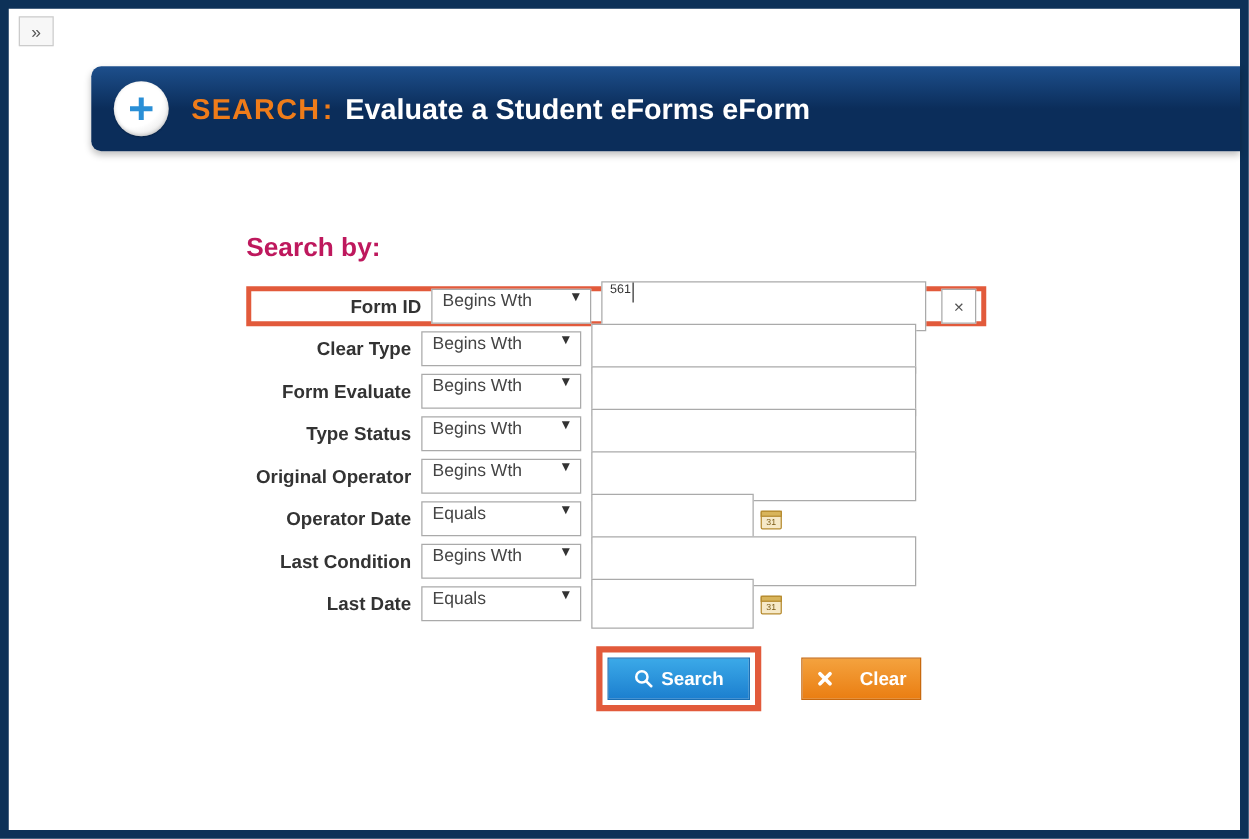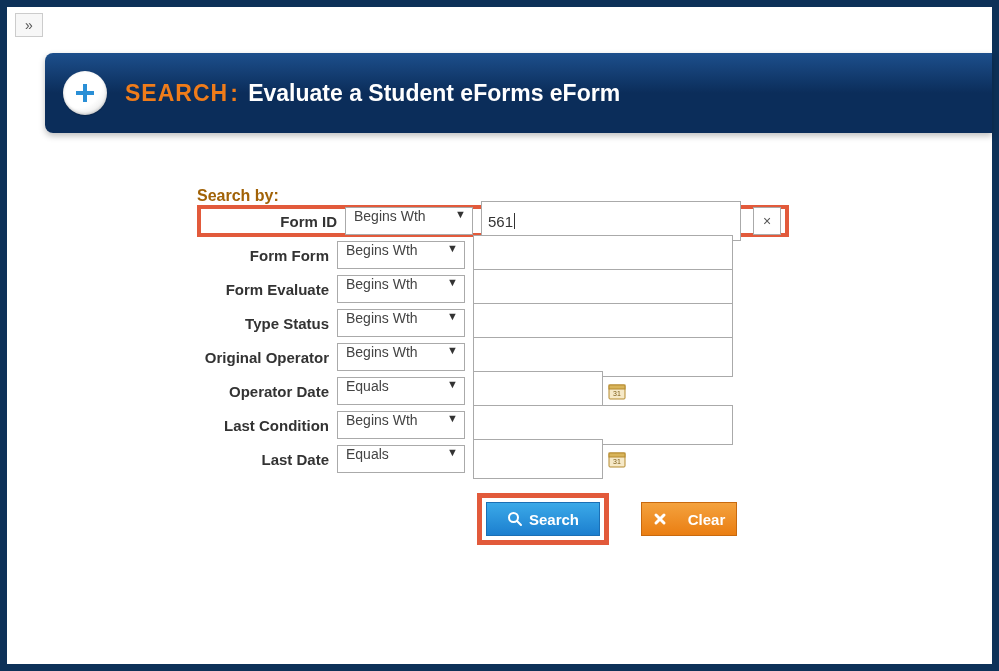--- a/index.html
+++ b/index.html
@@ -27,23 +27,23 @@
     display: flex;
     align-items: center;
     justify-content: center;
     font-size: 14px;
     color: #555;
     cursor: pointer;
   }
   .header-bar {
     position: absolute;
     top: 46px;
-    left: 38px;
+    left: 66px;
     right: 0;
-    height: 80px;
+    height: 68px;
     background: linear-gradient(to bottom, #1d4f8c 0%, #0b2d5a 50%, #0b2d5a 100%);
     border-radius: 8px 0 0 8px;
     display: flex;
     align-items: center;
     padding-left: 18px;
     box-shadow: 0 3px 6px rgba(0,0,0,0.25);
   }
   .plus-circle {
     width: 44px;
     height: 44px;
@@ -65,23 +65,24 @@
     color: #ef7c1a;
     letter-spacing: 1px;
   }
   .header-title .colon { color: #ef7c1a; margin: 0 4px 0 2px; }
   .form-area {
     position: absolute;
     top: 180px;
     left: 190px;
   }
   .search-by {
-    color: #a16207;
-    font-size: 16px;
-    font-weight: bold;
+    color: #be185d;
+    font-size: 21px;
+    font-weight: bold;
+    margin-bottom: 18px;
   }
   .row {
     display: flex;
     align-items: center;
     margin-bottom: 2px;
     height: 32px;
   }
   .label {
     width: 140px;
     text-align: right;
@@ -106,25 +107,25 @@
   }
   .op-select .chev {
     font-size: 11px;
     color: #333;
   }
   .val-input {
     width: 260px;
     height: 40px;
     border: 1px solid #aaa;
     background: #fff;
-    font-size: 15px;
+    font-size: 10px;
     padding: 0 6px;
     color: #333;
     display: inline-flex;
-    align-items: center;
+    align-items: flex-start;
   }
   .val-input.date { width: 130px; }
   .clear-x {
     width: 28px;
     height: 28px;
     border: 1px solid #aaa;
     background: #fff;
     margin-left: 12px;
     display: flex;
     align-items: center;
@@ -222,21 +223,21 @@
       <div class="val-input">
         <span>561</span>
           <span style="border-left:1px solid #333;height:16px;margin-left:1px;"></span>
       </div>
       <div class="clear-x">
         <span>×</span>
       </div>
     </div>
 
     <div class="row">
-      <div class="label">Form Form</div>
+      <div class="label">Clear Type</div>
       <div class="op-select">
         <span>Begins Wth</span>
         <span class="chev">▼</span>
       </div>
       <div class="val-input"></div>
     </div>
 
     <div class="row">
       <div class="label">Form Evaluate</div>
       <div class="op-select">

